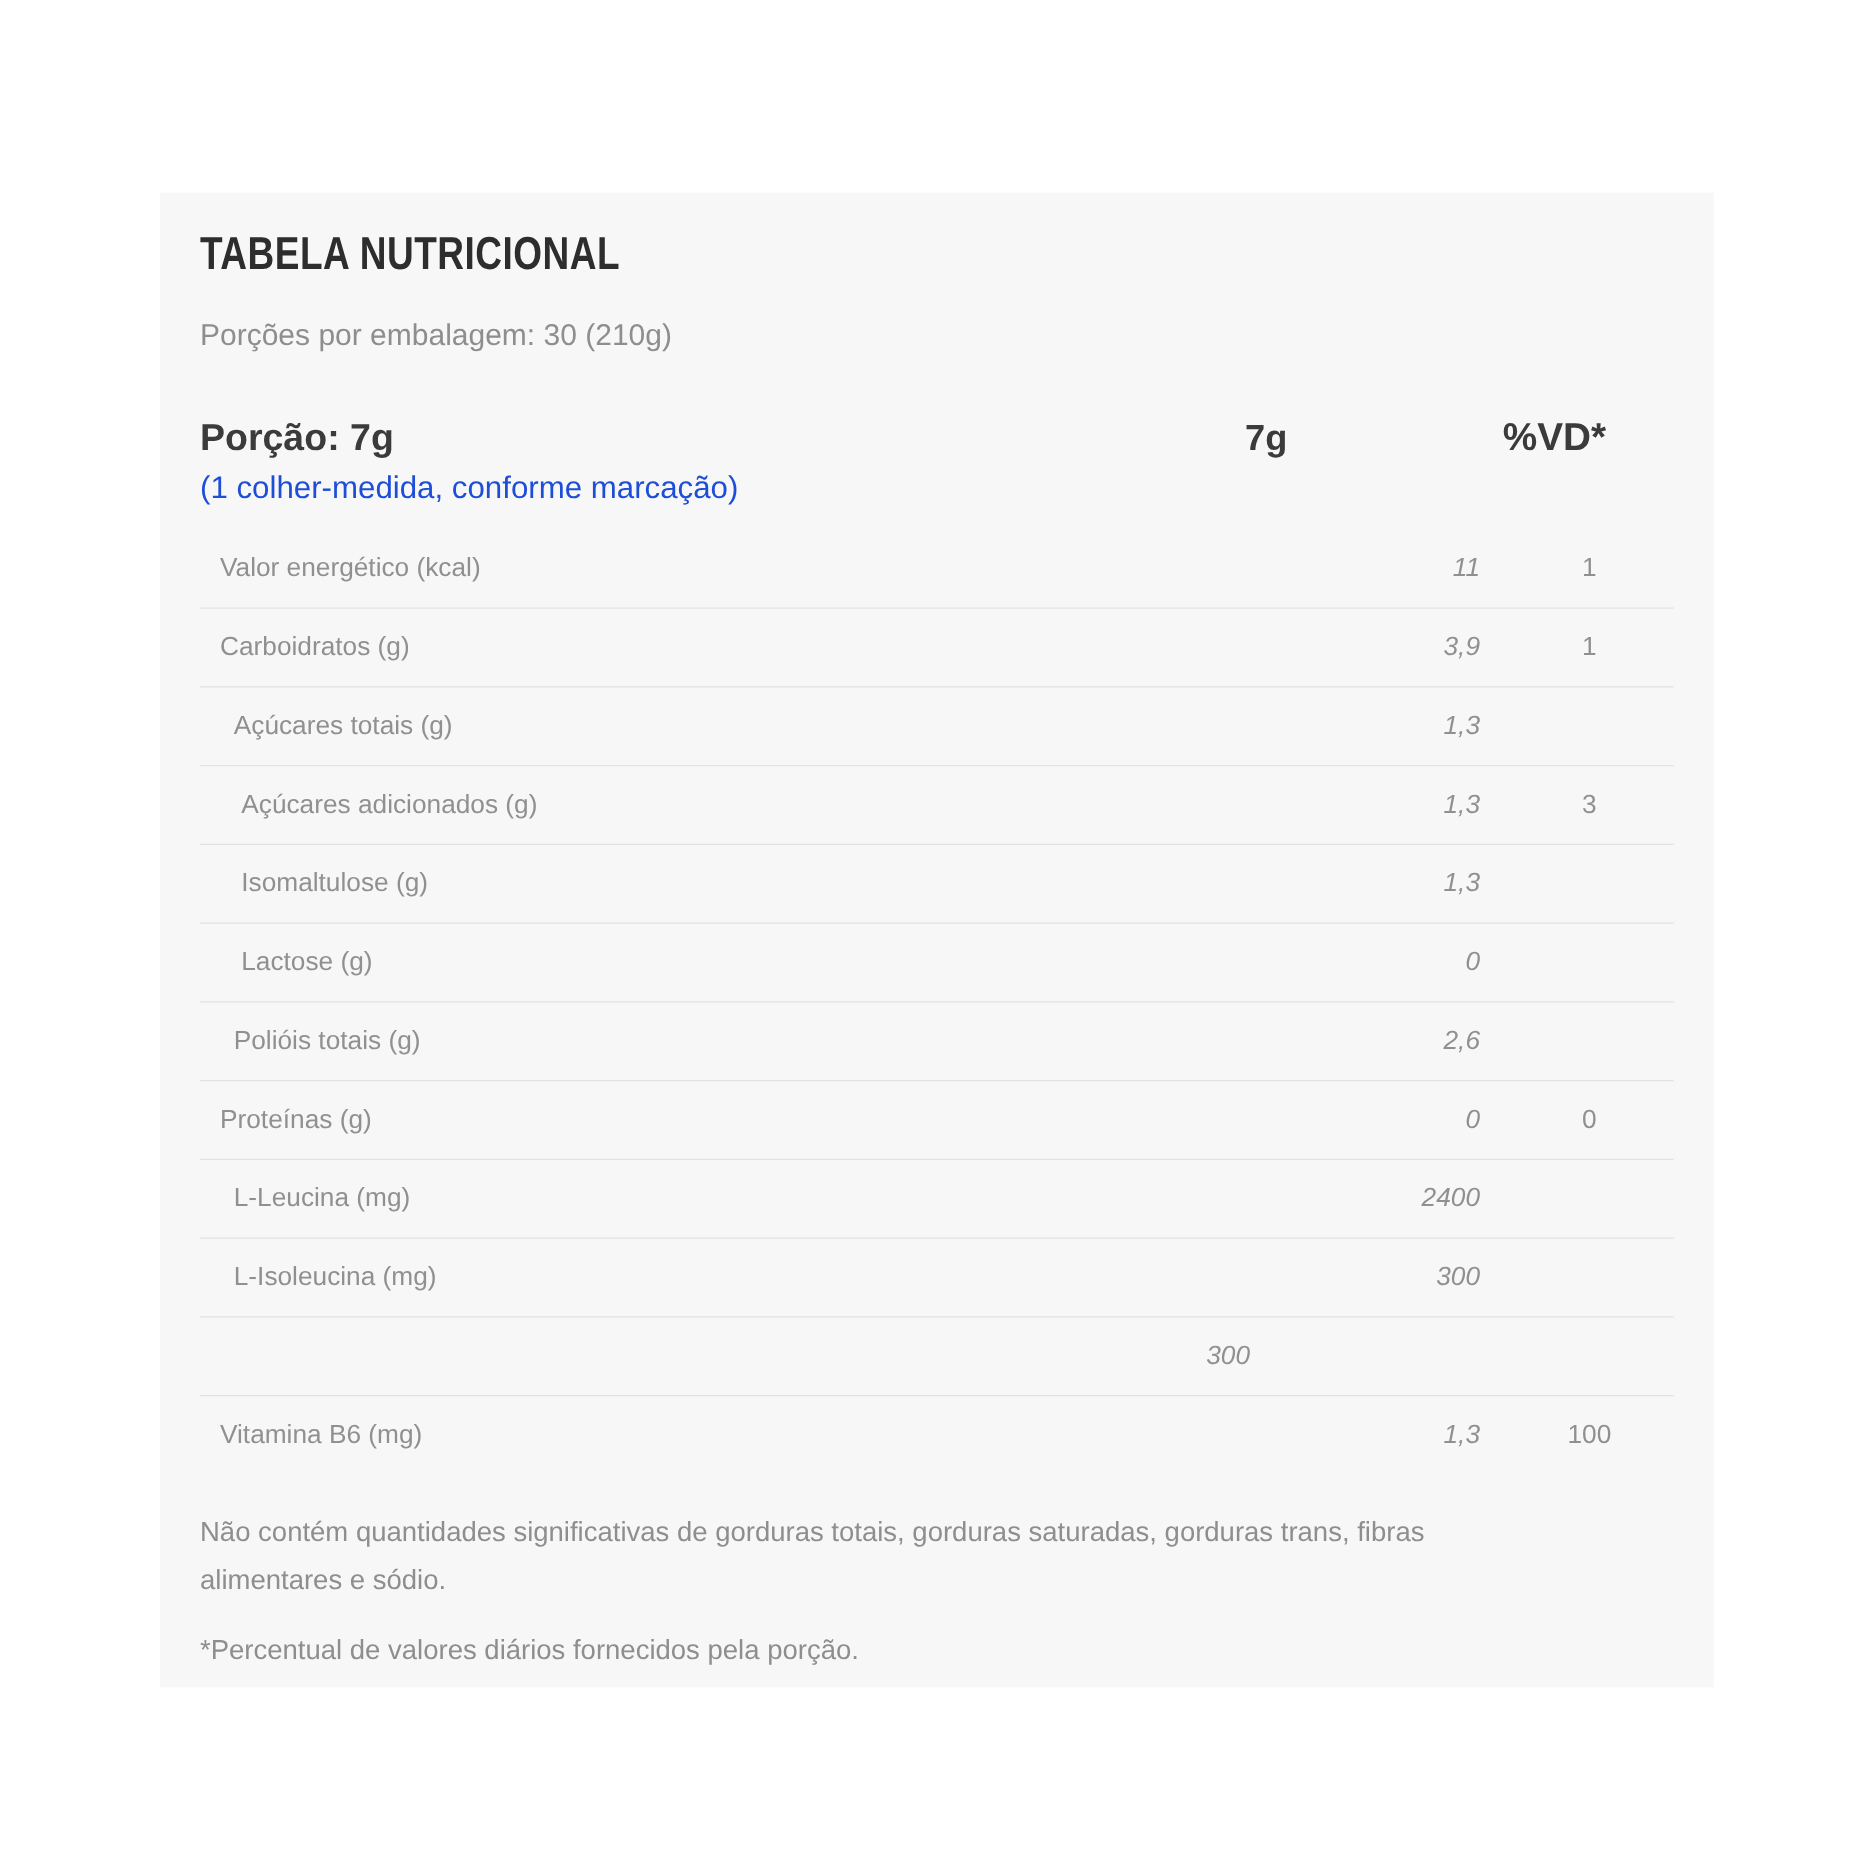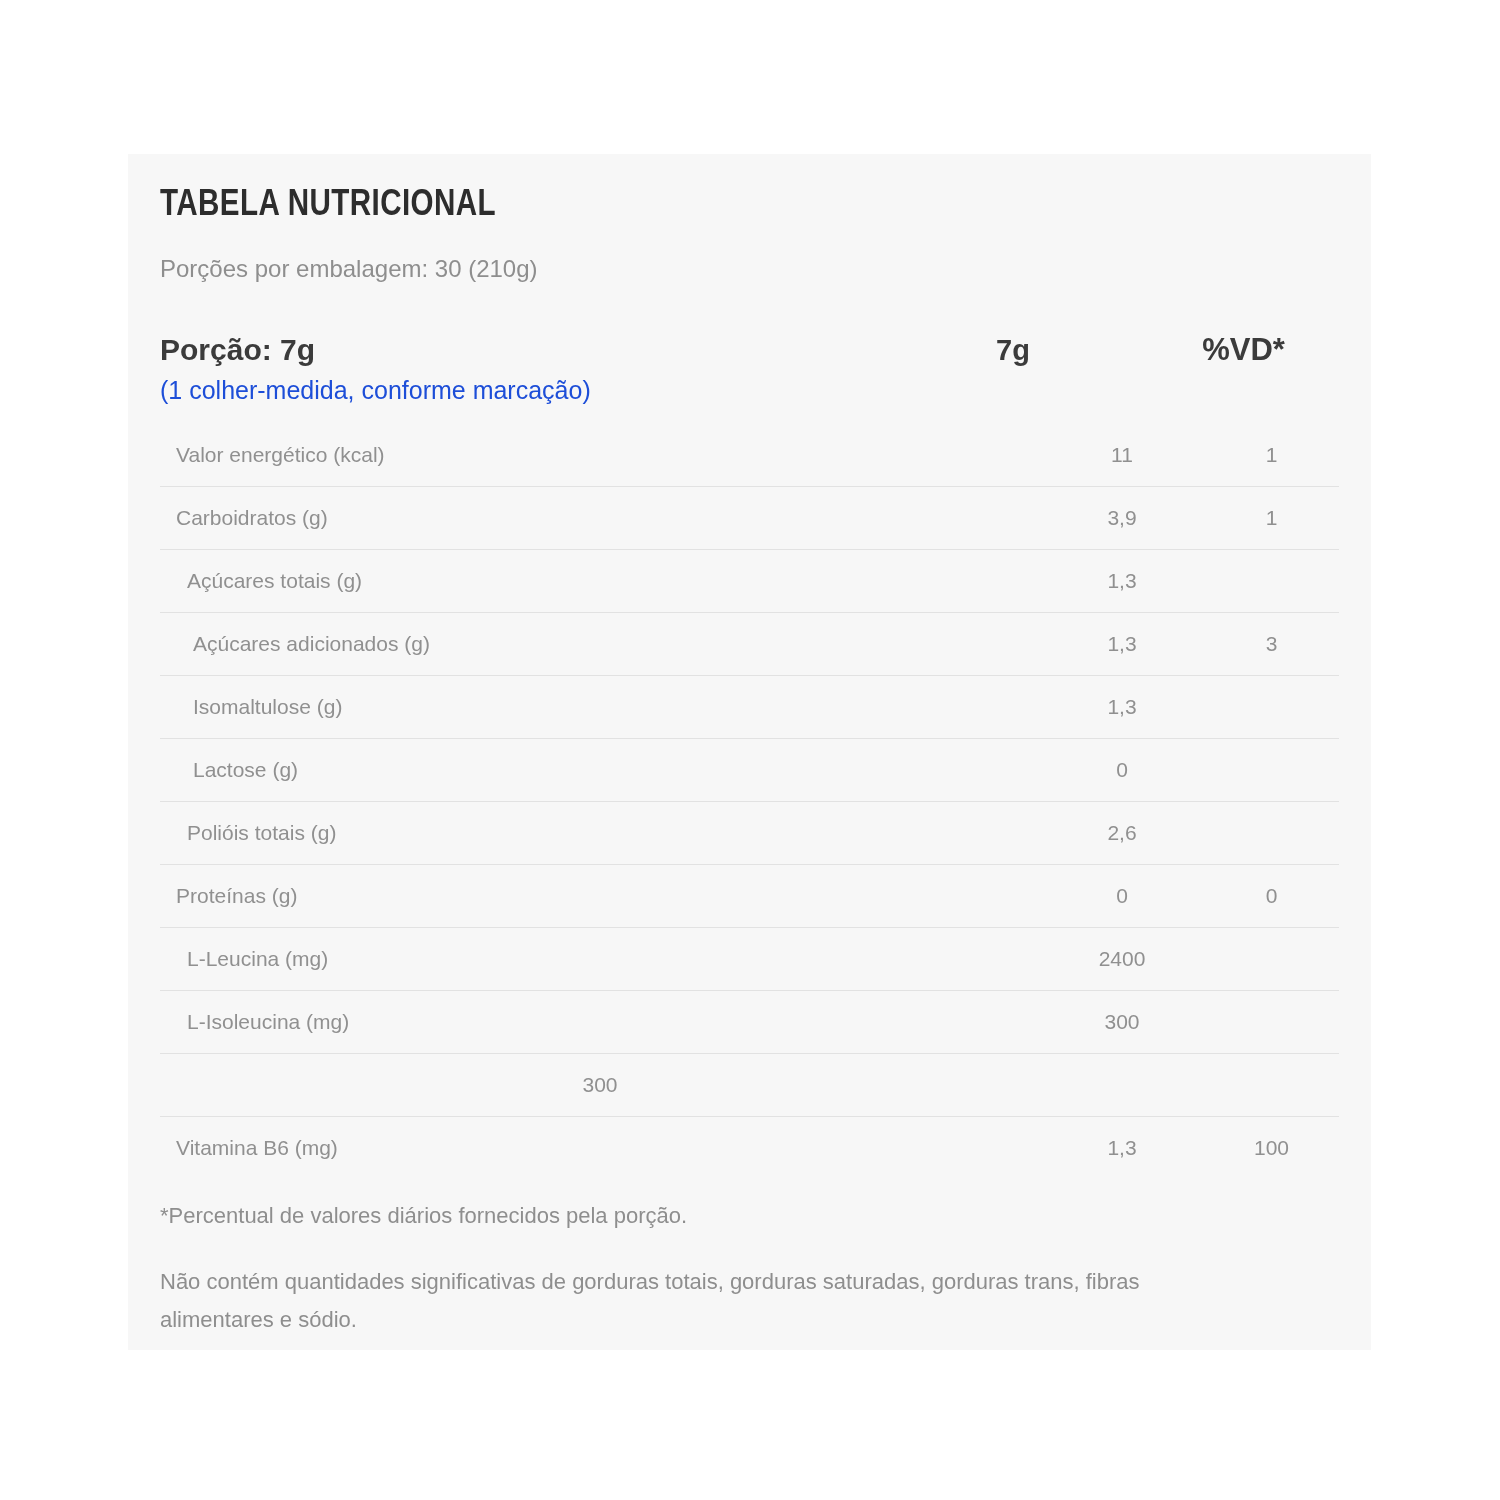--- a/index.html
+++ b/index.html
@@ -59,23 +59,24 @@
   }
   .rows { margin-top: 19px; }
   .row {
     display: grid;
     grid-template-columns: 1fr 164px 135px;
     height: 62px;
     align-items: center;
     border-bottom: 1px solid #e2e2e2;
     font-size: 21px;
     color: #909090;
+    gap: 20px;
   }
   .row:last-child { border-bottom: none; }
-  .cell.amount { text-align: center; }
+  .cell.amount { text-align: right; font-style: italic; }
   .cell.dv { text-align: center; }
   .ind0 { padding-left: 16px; }
   .ind1 { padding-left: 27px; }
   .ind2 { padding-left: 33px; }
   .foot {
     margin: 28px 0 0 0;
     font-size: 22px;
     line-height: 38px;
     color: #8e8e8e;
     max-width: 1085px;
@@ -167,16 +168,16 @@
     </div>
 
     <div class="row">
       <div class="cell label ind0">Vitamina B6 (mg)</div>
       <div class="cell amount">1,3</div>
       <div class="cell dv">100</div>
     </div>
 
   </div>
 
+  <p class="foot">Não contém quantidades significativas de gorduras totais, gorduras saturadas, gorduras trans, fibras alimentares e sódio.</p>
   <p class="foot note">*Percentual de valores diários fornecidos pela porção.</p>
-  <p class="foot">Não contém quantidades significativas de gorduras totais, gorduras saturadas, gorduras trans, fibras alimentares e sódio.</p>
 
 </section>
 
 </body></html>

